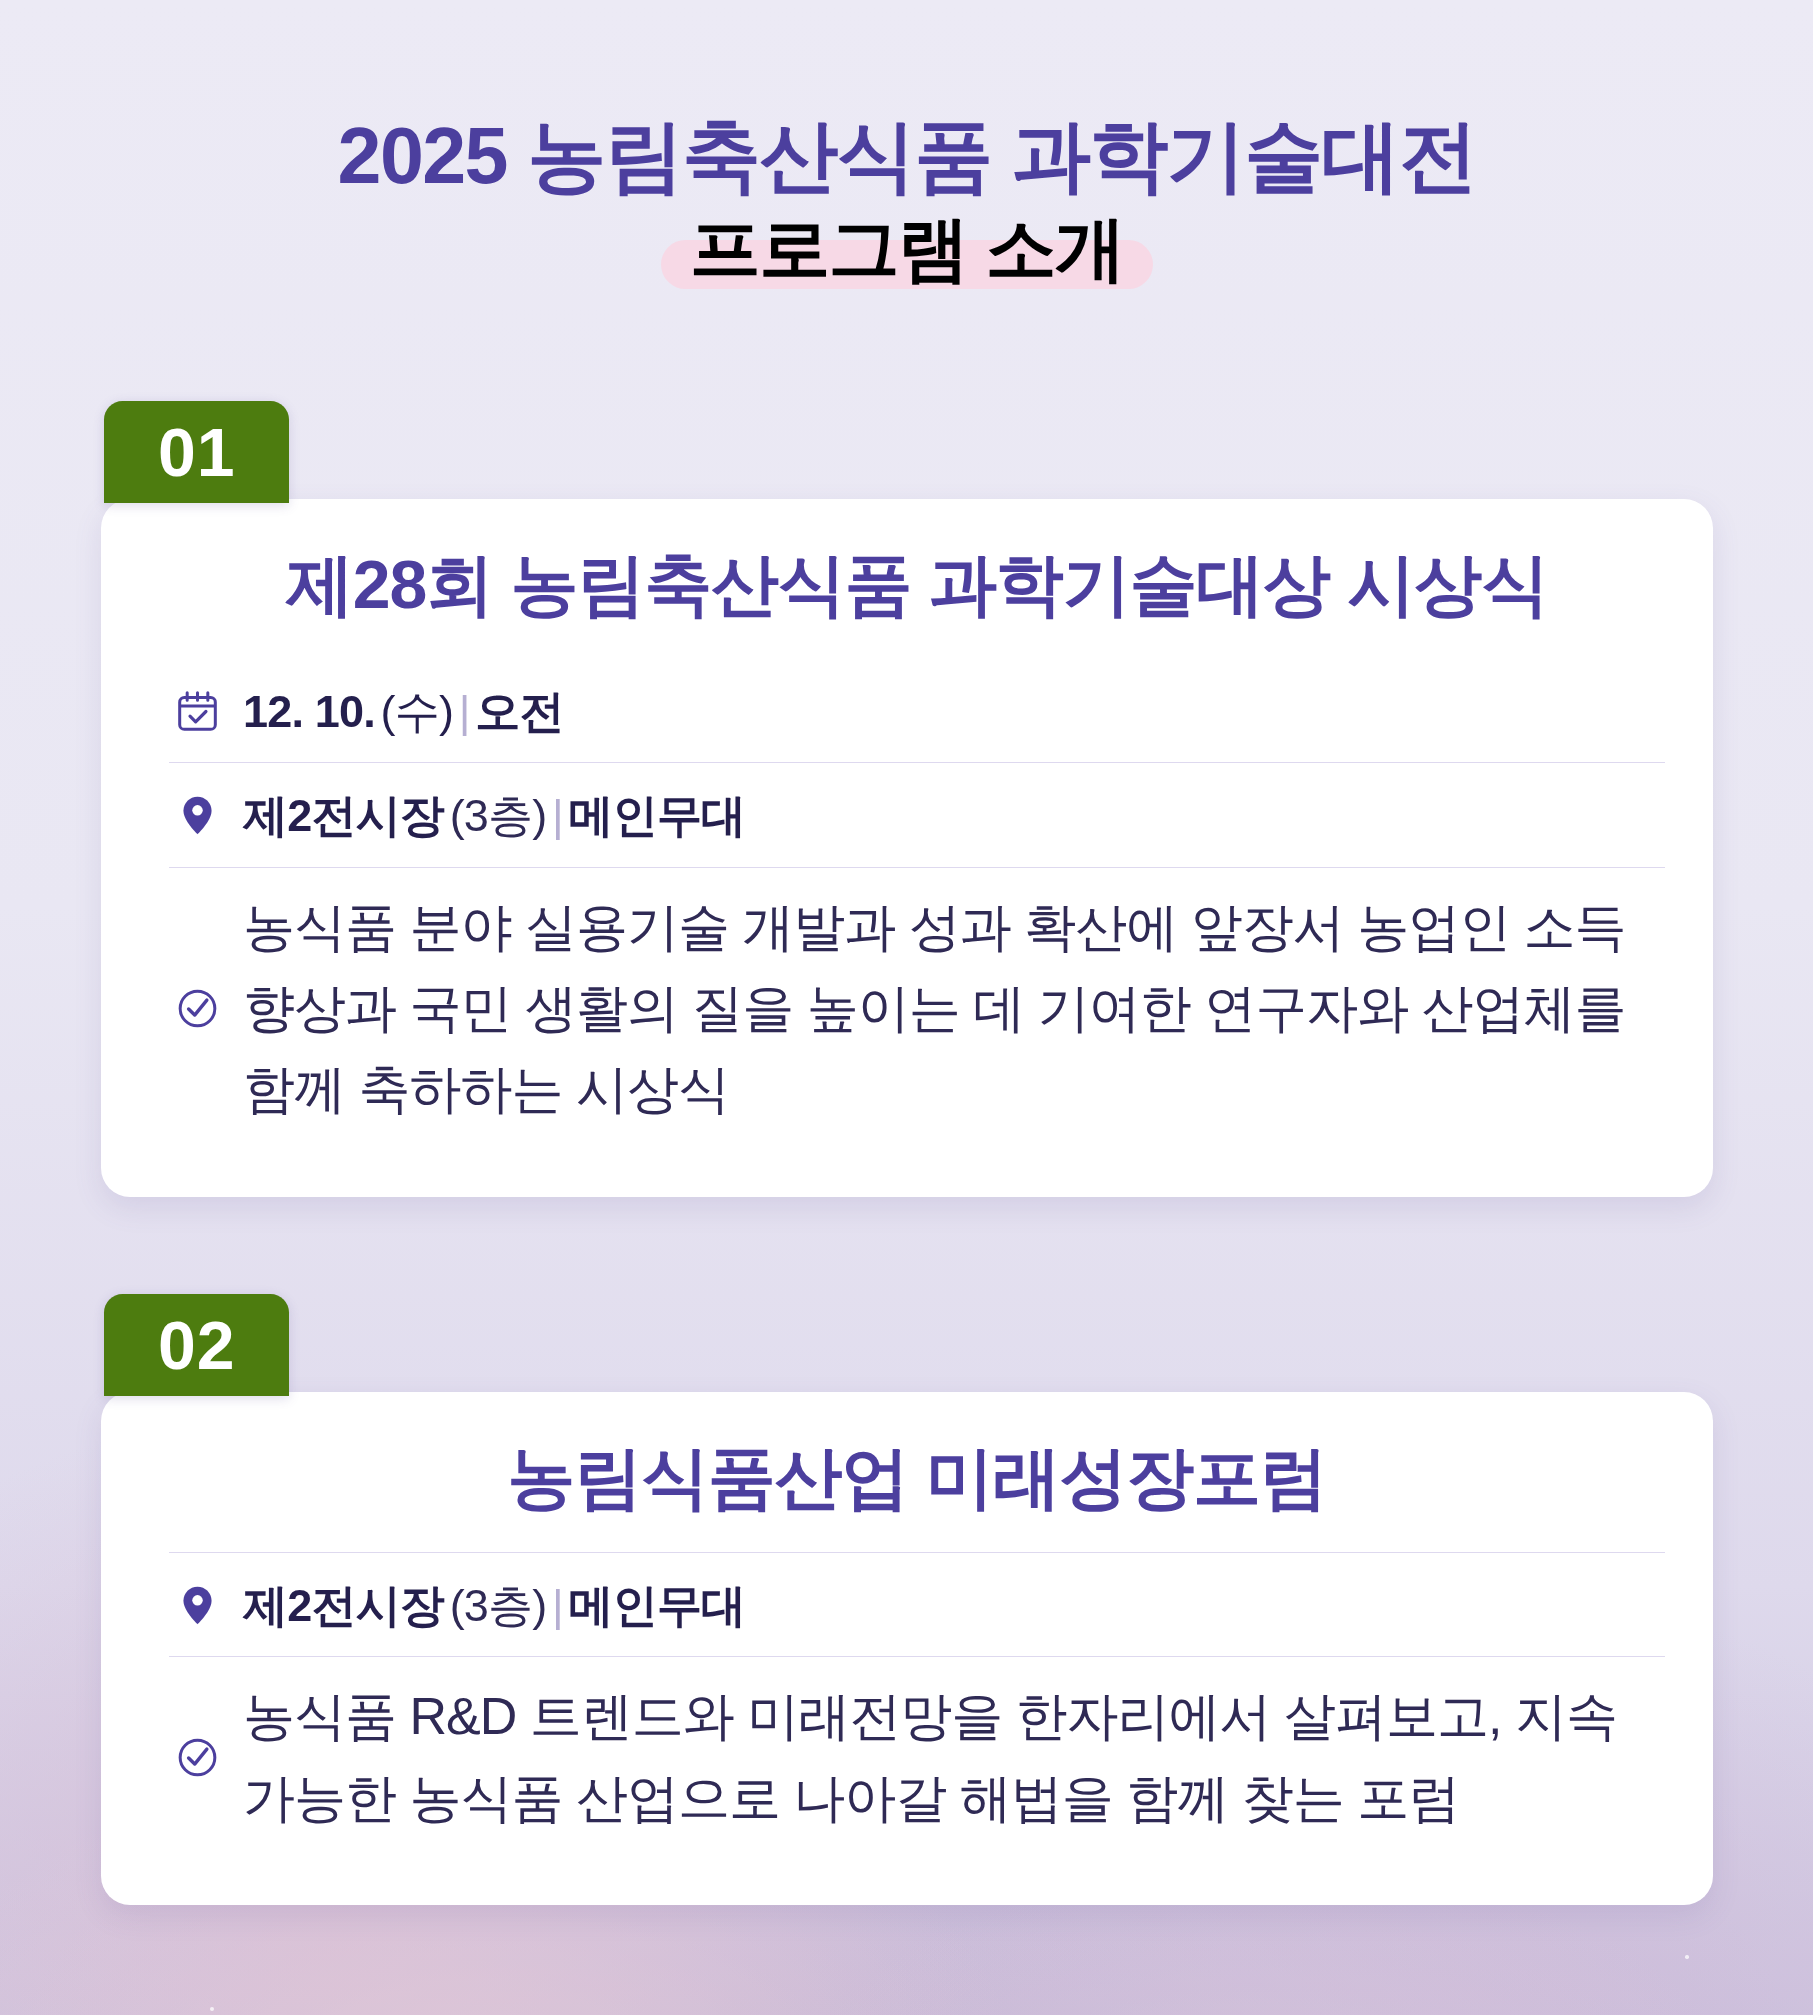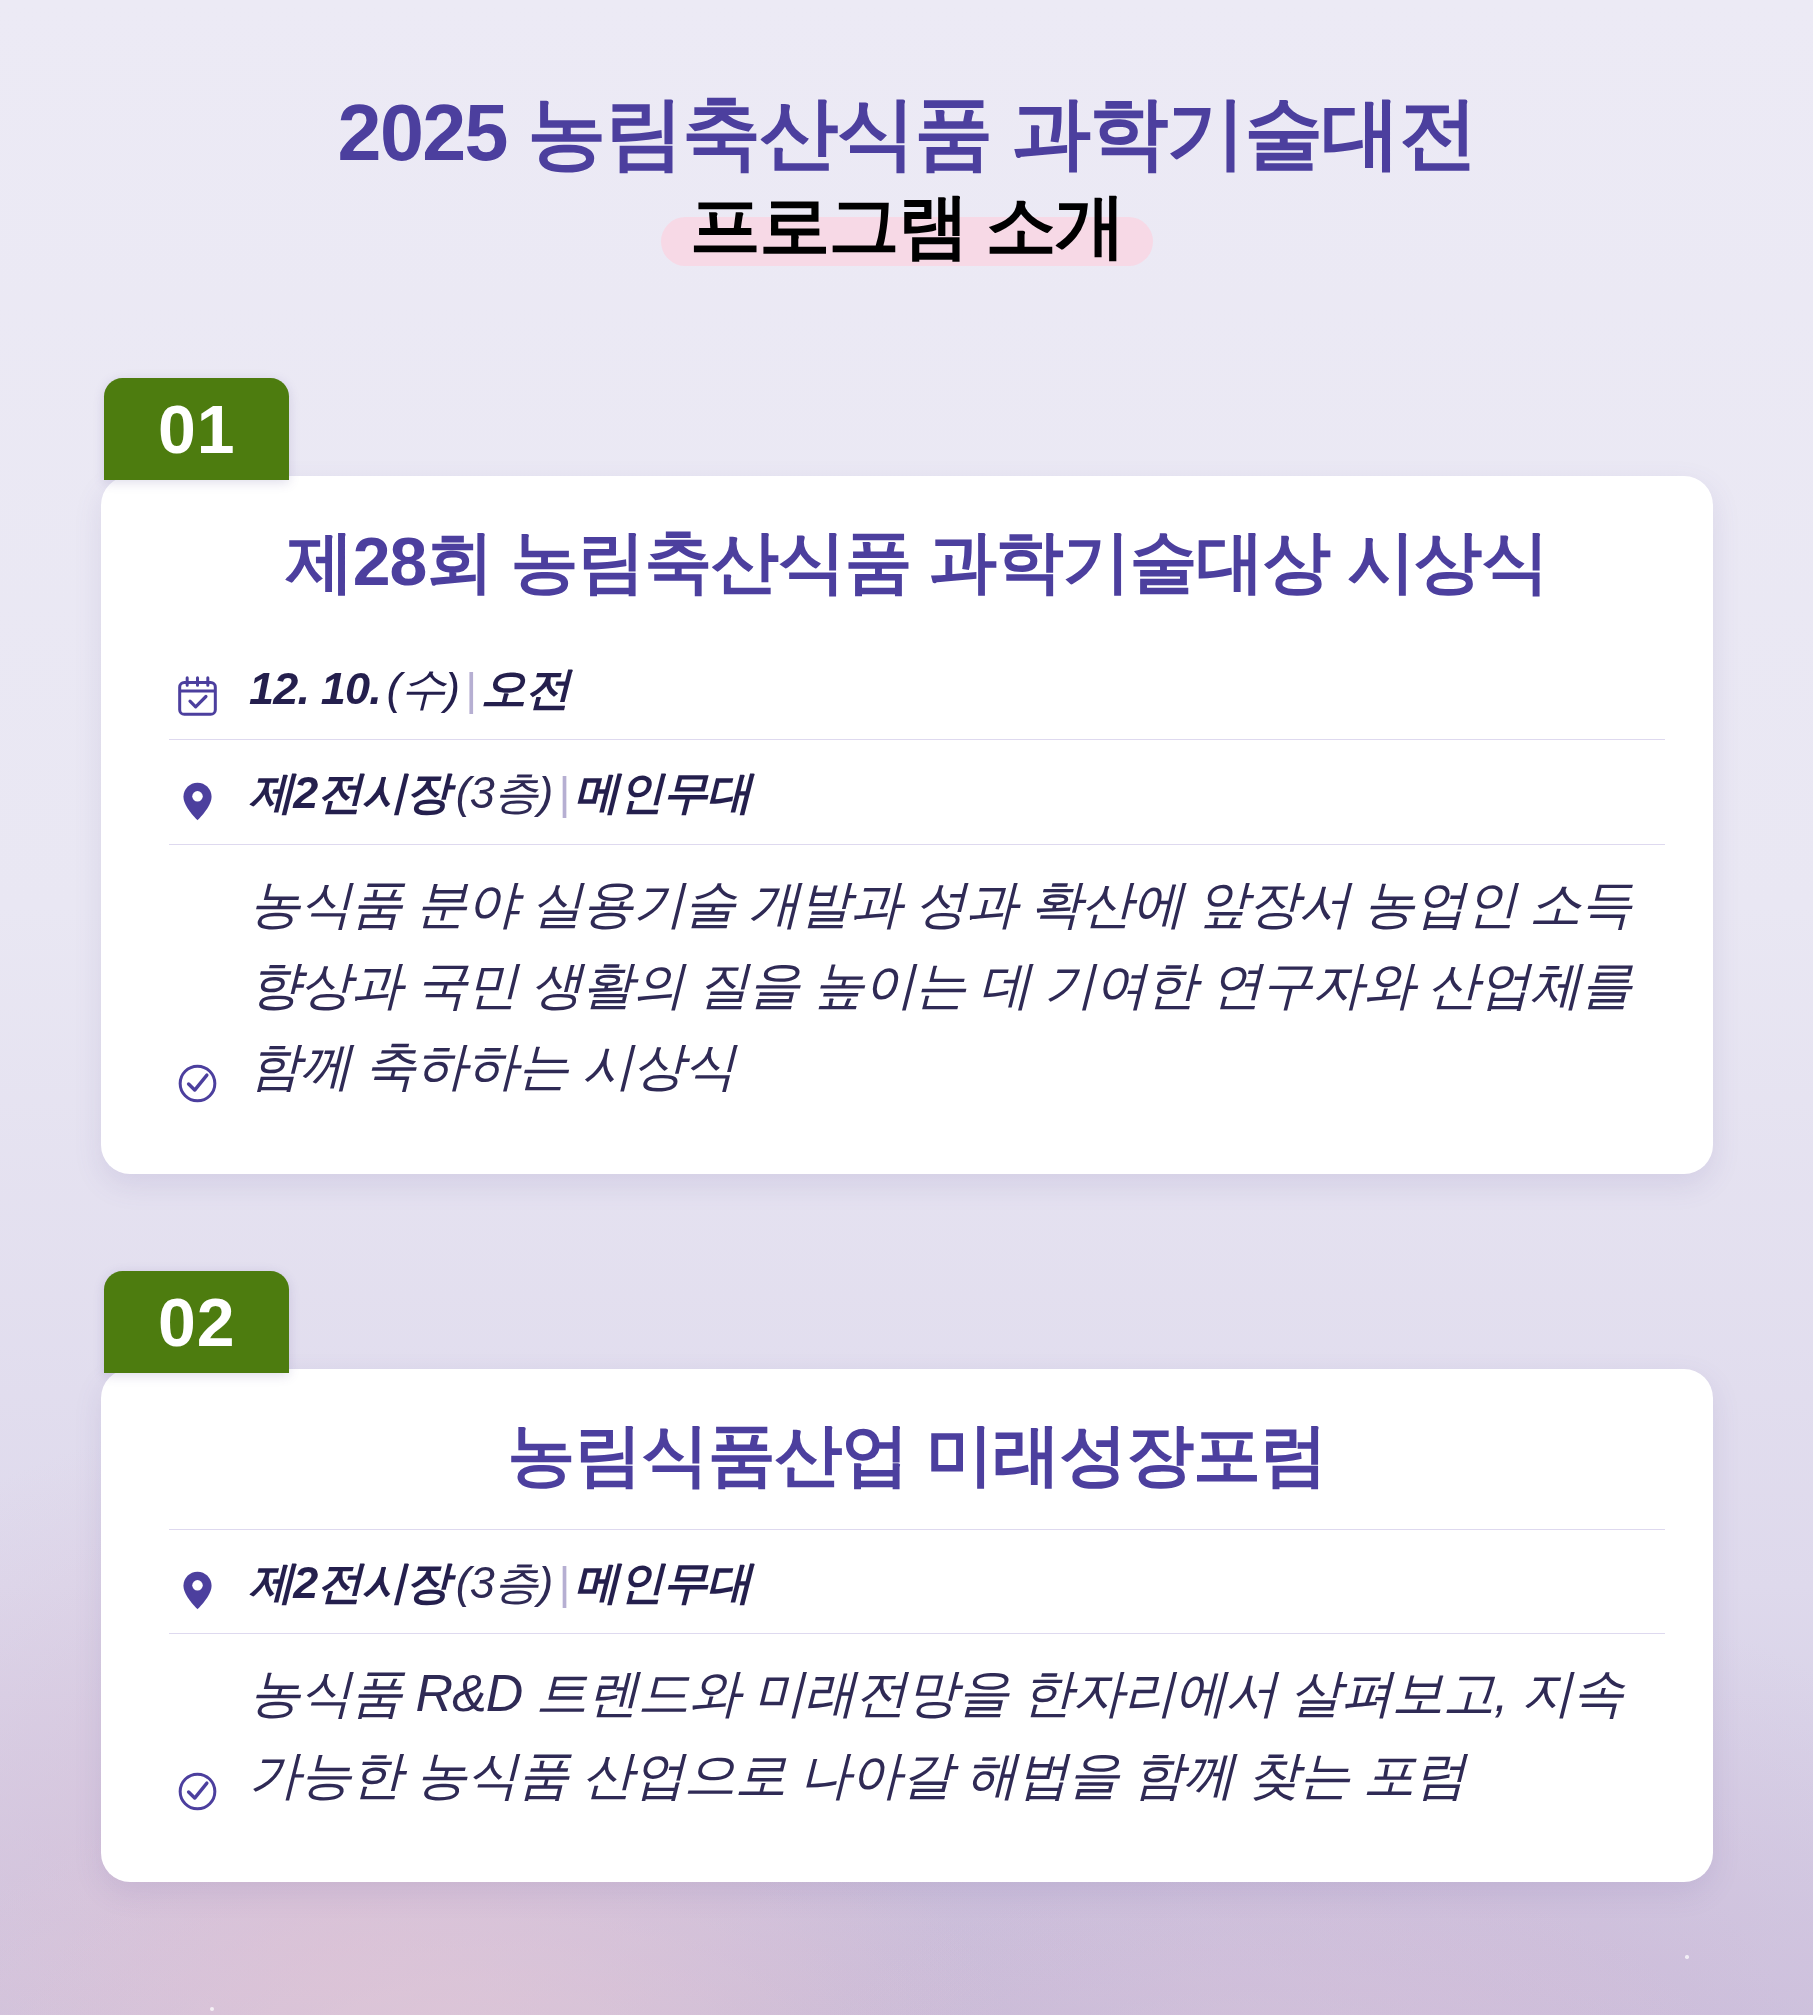--- a/index.html
+++ b/index.html
@@ -47,21 +47,21 @@
 
   .page {
     position: relative;
     z-index: 5;
     width: 1814px;
     height: 2267px;
   }
 
   
   .header {
-    padding-top: 90px;
+    padding-top: 113px;
     text-align: center;
   }
   .title-line1 {
     font-size: 79px;
     font-weight: 700;
     letter-spacing: -1.6px;
     color: #4c3f9e;
     line-height: 1.08;
     white-space: nowrap;
   }
@@ -137,24 +137,23 @@
     font-weight: 700;
     font-size: 68px;
     letter-spacing: -1.2px;
     line-height: 1.18;
     margin-bottom: 35px;
     white-space: nowrap;
   }
 
   .row {
     display: flex;
-    align-items: flex-end;
-    gap: 28px;
+    align-items: center;
+    gap: 22px;
     padding: 18.5px 4px 18.5px 4px;
-    font-style: italic;
   }
   .row.bordered {
     border-top: 1.2px solid #ded9ef;
   }
 
   .row-icon {
     flex: 0 0 auto;
     width: 48px;
     height: 48px;
     display: flex;

